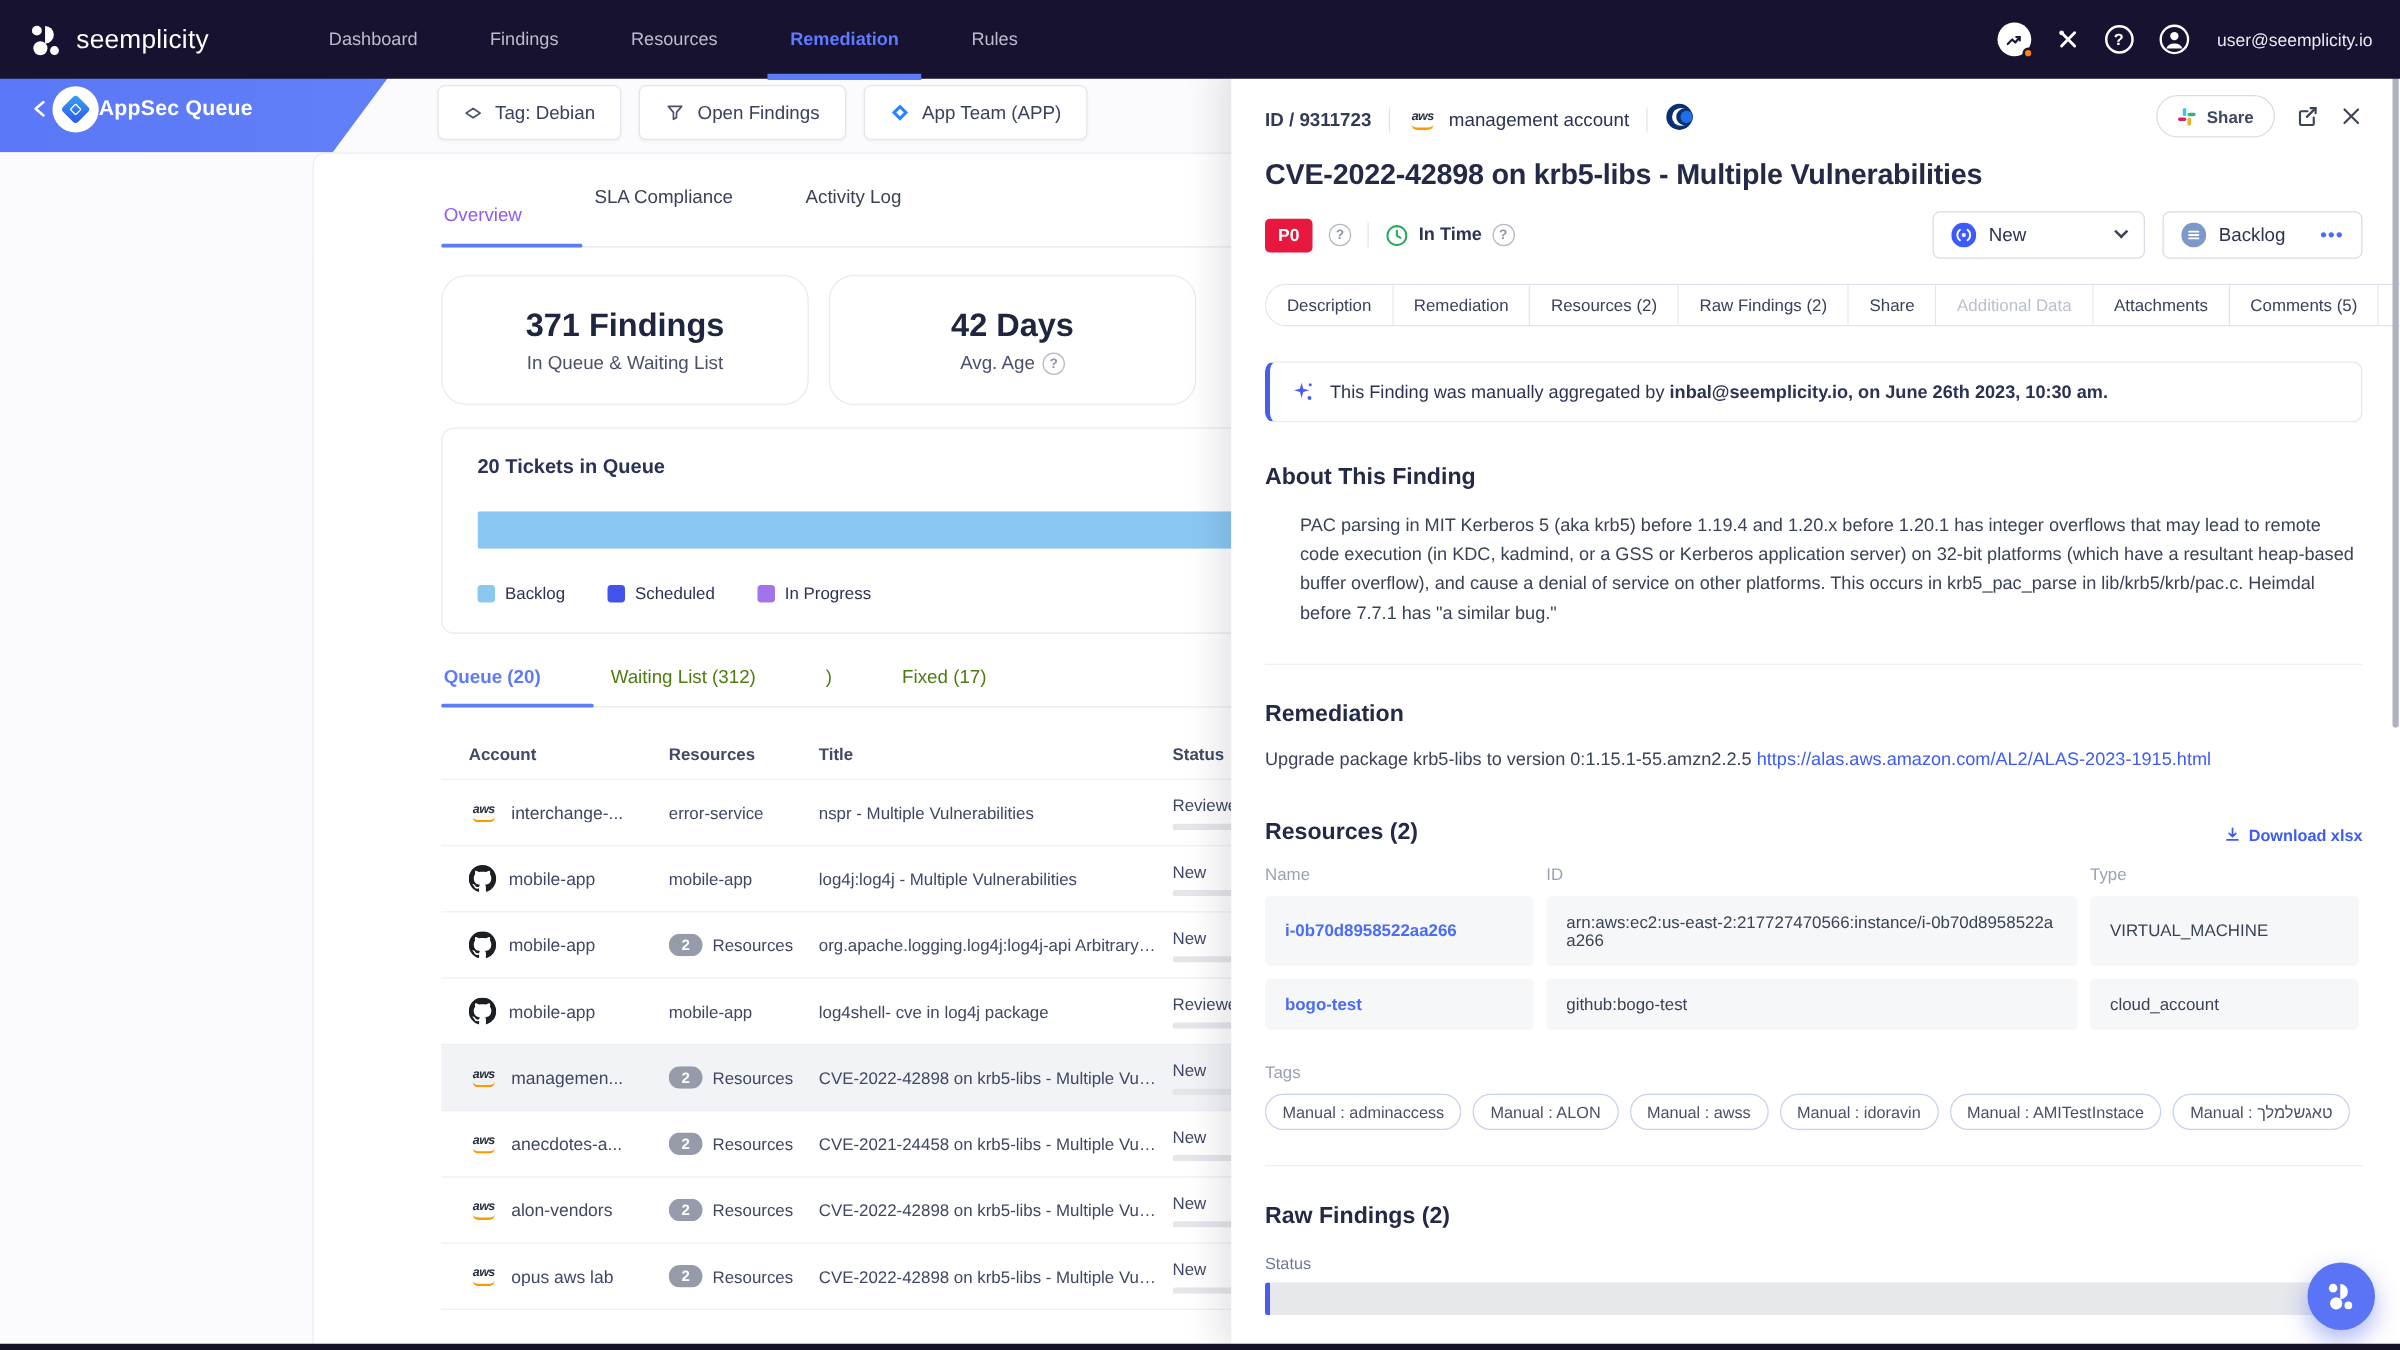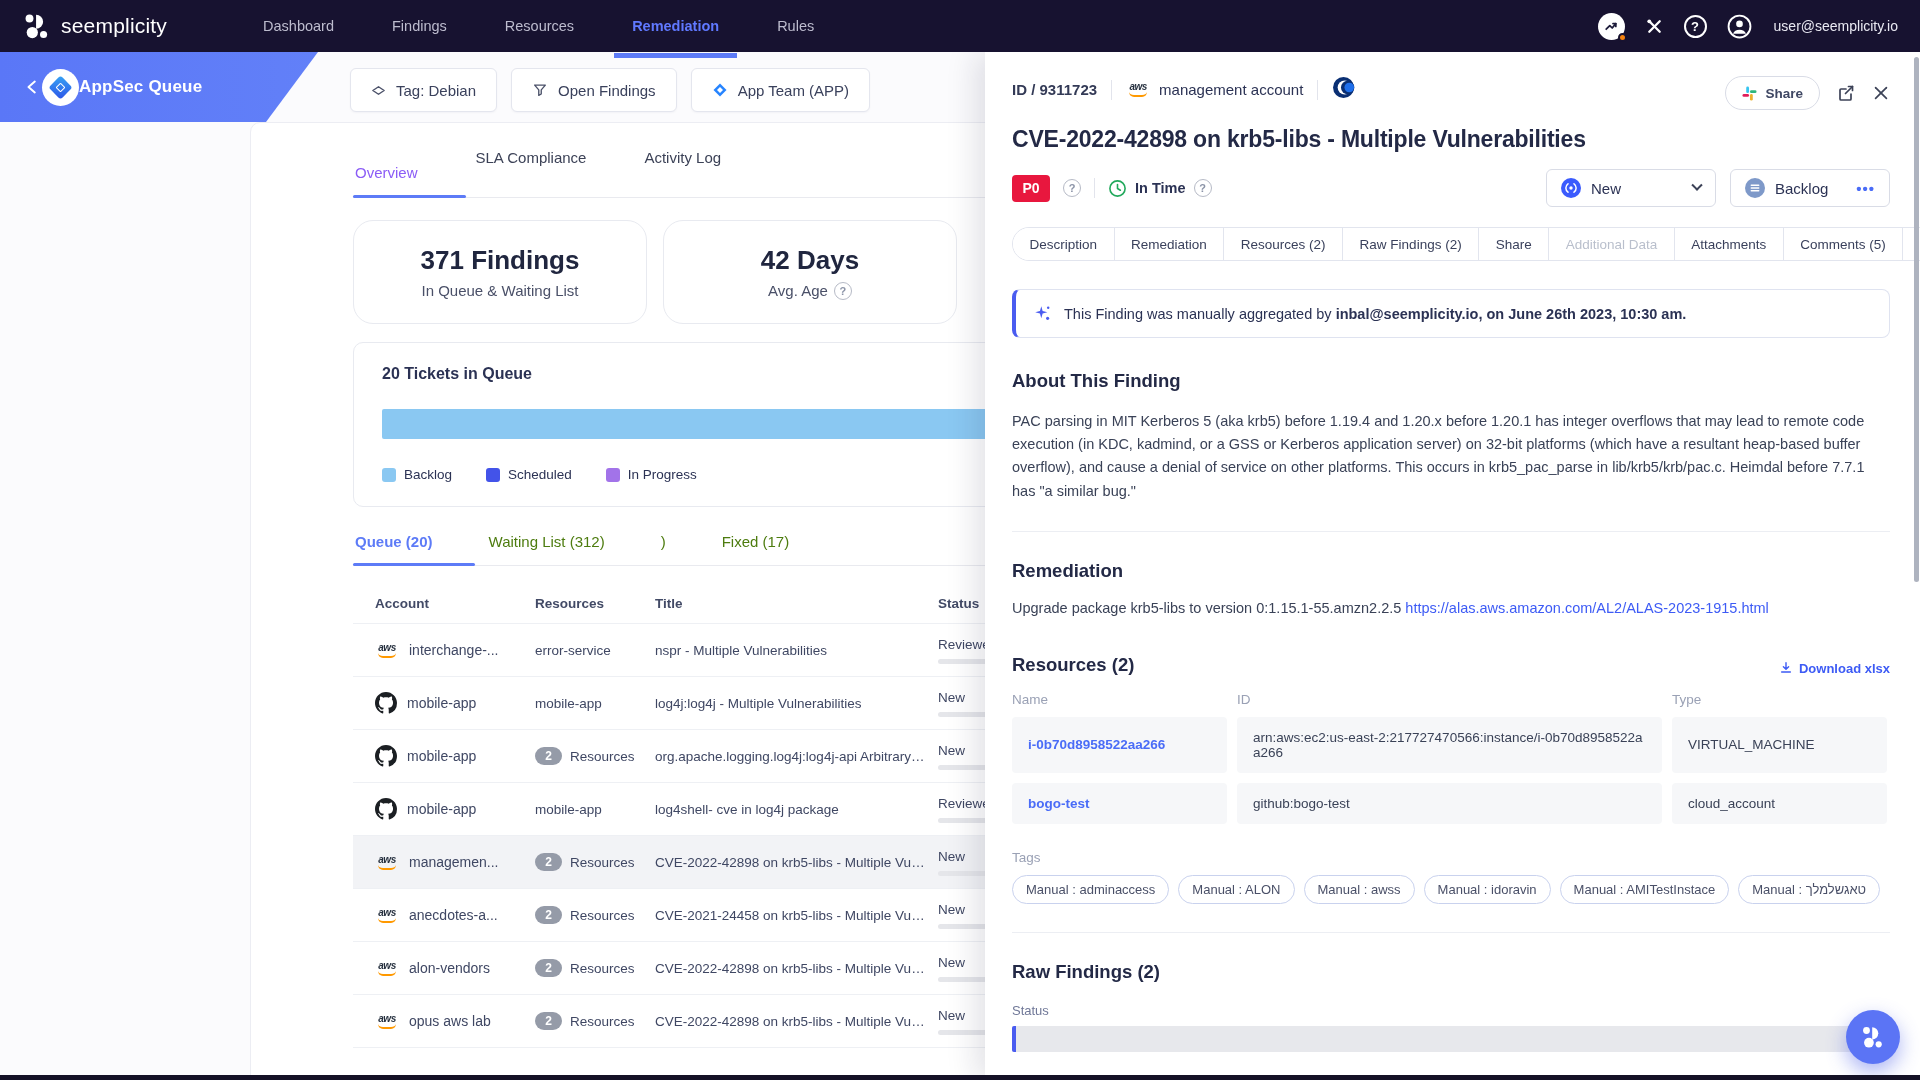--- a/index.html
+++ b/index.html
@@ -1,20 +1,20 @@
 <!DOCTYPE html>
 <html><head>
 <meta charset="utf-8">
 <style>
   * { box-sizing: border-box; margin: 0; padding: 0; }
   html,body { width:1920px; height:1080px; overflow:hidden; }
   body { font-family:"Liberation Sans", sans-serif; background:#fbfbfd; position:relative; color:#3a4257; }
 
   
-  .topnav { position:absolute; top:0; left:0; width:1920px; height:52px; background:#171230; display:flex; align-items:center; padding:0 22px; z-index:20; }
+  .topnav { position:absolute; top:0; left:0; width:1920px; height:63px; background:#171230; display:flex; align-items:center; padding:0 22px; z-index:20; }
   .brand { display:flex; align-items:center; gap:9px; }
   .brand svg { width:30px; height:30px; }
   .brand-name { color:#fff; font-size:21px; font-weight:500; letter-spacing:.2px; }
   .nav-menu { display:flex; gap:50px; margin-left:92px; }
   .nav-item { color:#bdbcce; font-size:14.5px; cursor:pointer; position:relative; padding:17px 4px; }
   .nav-item.active { color:#6079ff; font-weight:600; }
   .nav-item.active::after { content:""; position:absolute; left:-14px; right:-14px; top:52px; height:5px; background:#5d7bf7; }
   .nav-right { margin-left:auto; display:flex; align-items:center; gap:20px; }
   .nav-circle { width:27px; height:27px; border-radius:50%; background:#fff; display:flex; align-items:center; justify-content:center; position:relative; cursor:pointer; }
   .nav-dot { position:absolute; right:-2px; bottom:-2px; width:9px; height:9px; border-radius:50%; background:#f6830f; border:2px solid #171230; }
@@ -76,21 +76,21 @@
   .aws-ico i { font-style:italic; font-weight:700; font-size:10px; line-height:1; color:#252f3e; letter-spacing:-.5px; }
   .aws-ico b { width:18px; height:5px; border-bottom:2px solid #f90; border-radius:0 0 9px 9px; }
   .gh-ico { flex:none; }
   .cell.resources { display:flex; align-items:center; gap:8px; }
   .rbadge { background:#959ba8; color:#fff; font-size:12px; font-weight:700; min-width:27px; height:18px; border-radius:9px; display:inline-flex; align-items:center; justify-content:center; padding:0 8px; }
   .cell.status { display:flex; flex-direction:column; justify-content:center; gap:7px; }
   .status-bar { width:58px; height:5px; border-radius:3px; background:#e5e6ea; }
 
   
   .detail { position:absolute; top:52px; left:985px; width:935px; height:1028px; background:#fff; box-shadow:-10px 0 28px rgba(25,25,60,.12); z-index:10; padding:24px 30px 0 27px; }
-  .d-header { display:flex; align-items:flex-start;gap:48px; }
+  .d-header { display:flex; align-items:flex-end;gap:48px; }
   .d-h-left { display:flex; align-items:center; gap:14px; }
   .d-id { font-size:15px; font-weight:600; color:#333a56; }
   .vdiv { width:1px; height:20px; background:#e2e4ec; }
   .d-account { display:flex; align-items:center; gap:9px; font-size:15px; color:#2b3254; }
   .d-h-right { margin-left:auto; display:flex; align-items:center; gap:16px; }
   .share-btn { height:34px; border:1px solid #d9dce6; border-radius:17px; display:flex; align-items:center; gap:8px; padding:0 16px; font-size:13.5px; color:#3f4763; font-weight:600; cursor:pointer; background:#fff; }
   .d-title { margin-top:16px; font-size:23px; font-weight:700; color:#232946; letter-spacing:-.2px; }
   .badge-row { margin-top:16px; display:flex; align-items:center; gap:13px; }
   .p0 { width:38px; height:27px; background:#e8173e; color:#fff; font-size:14px; font-weight:700; border-radius:4px; display:flex; align-items:center; justify-content:center; }
   .qmark { width:18px; height:18px; border-radius:50%; border:1.5px solid #b6bac6; color:#8b93a7; font-size:11px; font-weight:700; display:flex; align-items:center; justify-content:center; cursor:pointer; }
@@ -104,21 +104,21 @@
   .d-tabs { margin-top:20px; display:inline-flex; border:1px solid #e2e5ee; border-radius:18px; overflow:hidden; height:34px; }
   .d-tab { display:flex; align-items:center; padding:0 16.5px; font-size:13.5px; color:#3a415c; border-right:1px solid #e2e5ee; cursor:pointer; background:#fff; white-space:nowrap; }
   .d-tab:last-child { border-right:none; }
   .d-tab.disabled { color:#b9bfcc; cursor:default; }
 
   .agg-banner { margin-top:28px; border:1px solid #dfe3f0; border-left:4px solid #4a5cf0; border-radius:8px; padding:15px 18px; display:flex; align-items:center; gap:13px; font-size:14.5px; color:#2b3254; }
   .agg-banner b { font-weight:700; }
 
   .sec-h { font-size:18.5px; font-weight:700; color:#232946; }
   .about-h { margin-top:32px; }
-  .about-body { margin-top:18px; font-size:14.5px; line-height:1.6; color:#3a4257; max-width:905px; }
+  .about-body { margin-top:18px; font-size:14.5px; line-height:1.6; color:#3a4257; max-width:905px;margin-left:28px; }
   .hdiv { height:1px; background:#eceef3; margin:28px 0; }
   .rem-text { margin-top:18px; font-size:14.5px; color:#3a4257; }
   .rem-text a { color:#3d5bf5; text-decoration:none; }
 
   .res-head-row { margin-top:38px; display:flex; align-items:flex-end; }
   .dl-link { margin-left:auto; display:flex; align-items:center; gap:6px; font-size:13px; font-weight:600; color:#3d5bf5; cursor:pointer; }
   .res-grid { margin-top:16px; display:grid; grid-template-columns:215px 425px 215px; gap:10px; }
   .res-col-h { font-size:13.5px; color:#9aa1b5; }
   .res-cell { background:#f6f7f9; border-radius:4px; padding:13px 16px; font-size:13.5px; color:#3a4257; word-break:break-all; display:flex; flex-direction:column; justify-content:center; }
   .res-name { color:#4a6cf7; font-weight:600; word-break:normal; }

